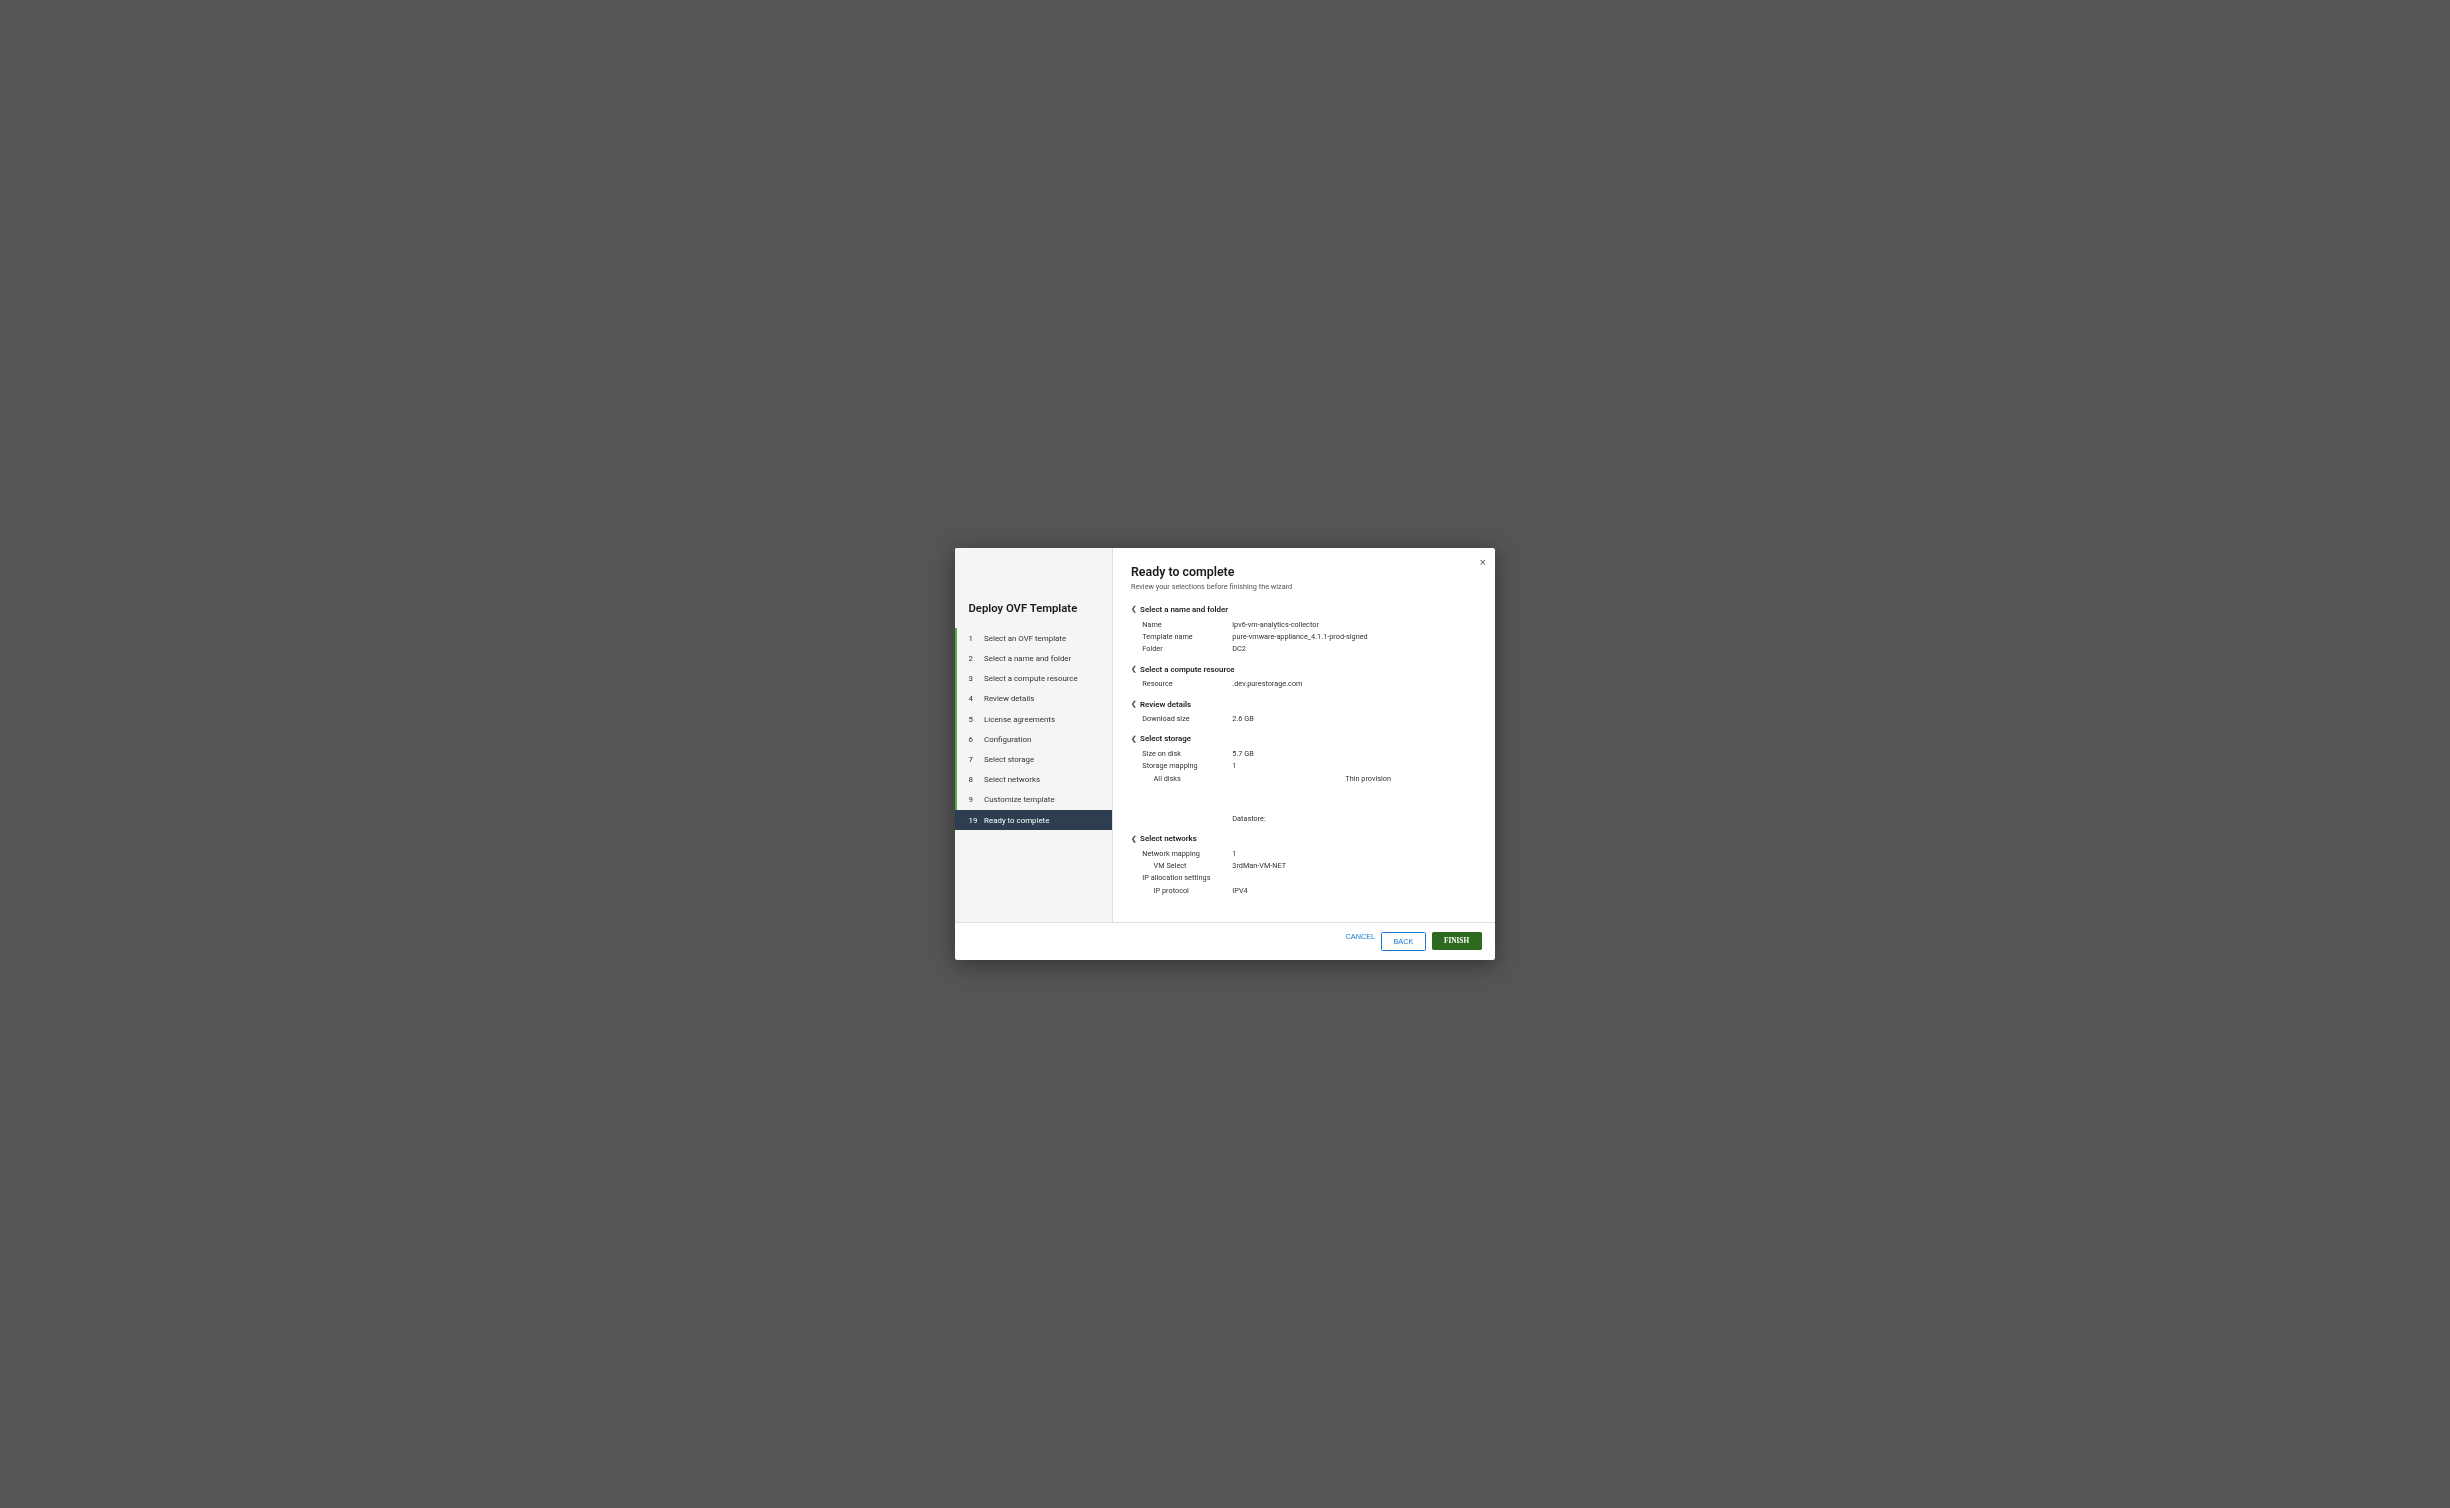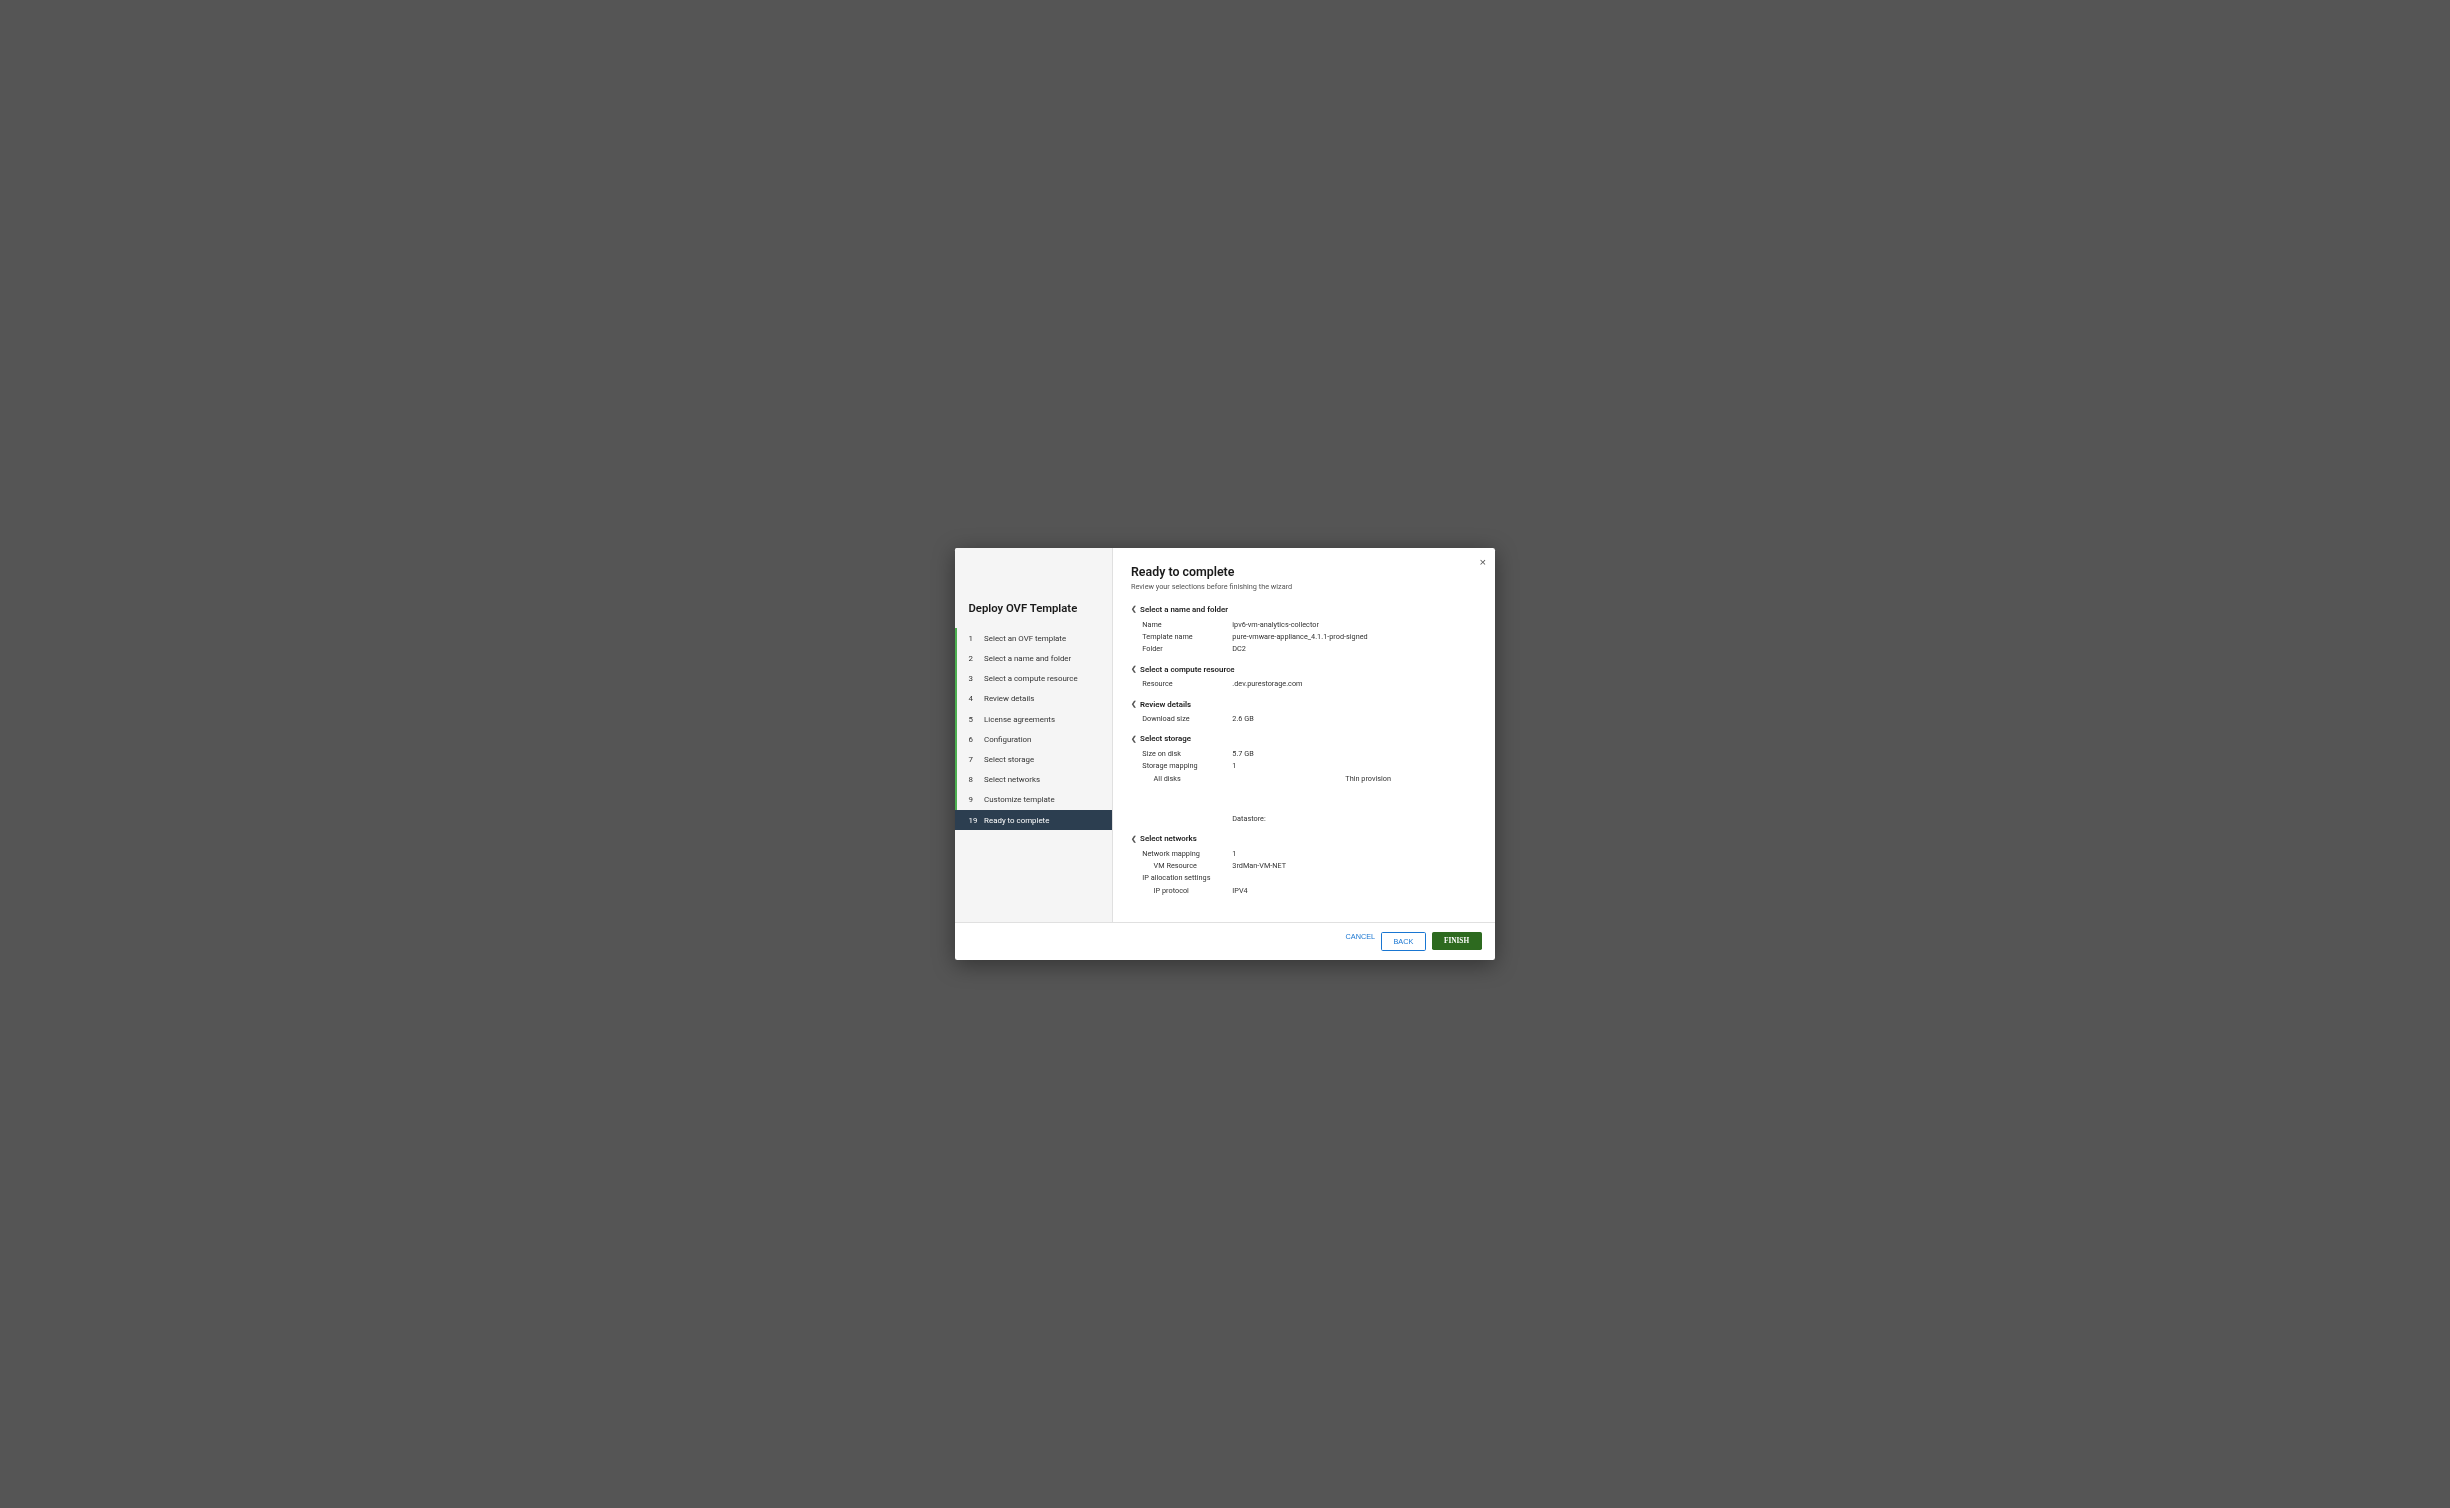--- a/index.html
+++ b/index.html
@@ -330,21 +330,21 @@
             <div class="section-header">
               <span class="chevron">❮</span>
               <span>Select networks</span>
             </div>
             <div class="section-rows">
               <div class="data-row">
                 <span class="data-label">Network mapping</span>
                 <span class="data-value">1</span>
               </div>
               <div class="data-row">
-                <span class="data-label indented">VM Resource</span>
+                <span class="data-label indented">VM Select</span>
                 <span class="data-value">3rdMan-VM-NET</span>
               </div>
               <div class="data-row">
                 <span class="data-label">IP allocation settings</span>
                 <span class="data-value"></span>
               </div>
               <div class="data-row">
                 <span class="data-label indented">IP protocol</span>
                 <span class="data-value">IPV4</span>
               </div>

